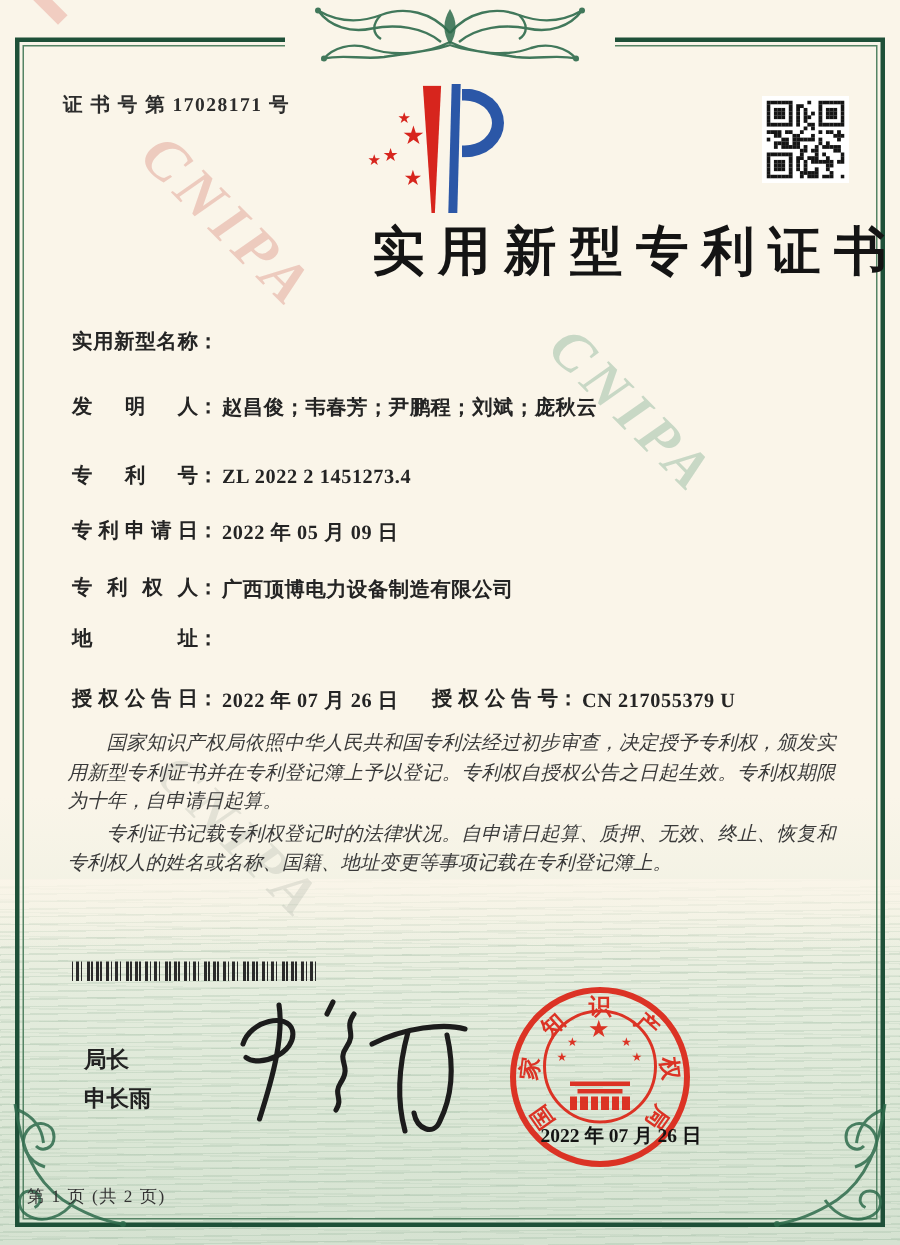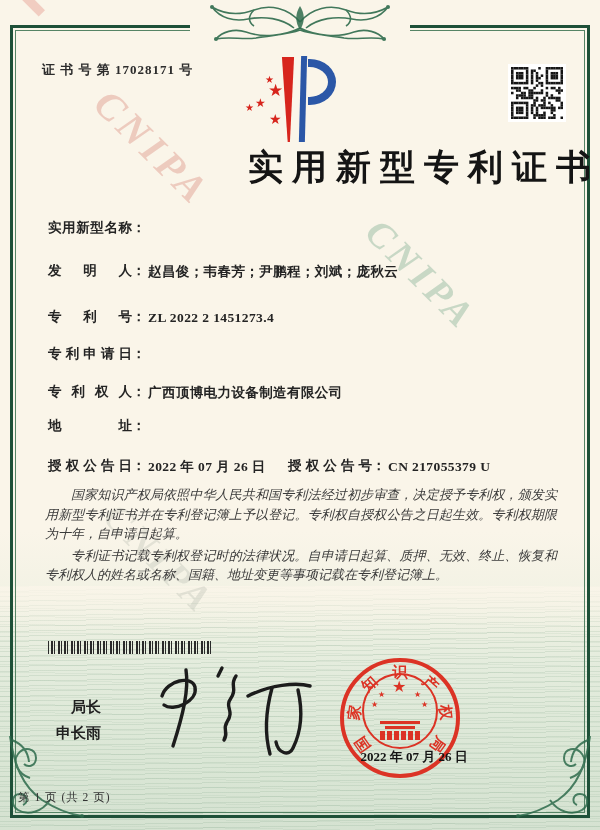--- a/index.html
+++ b/index.html
@@ -62,21 +62,21 @@
   .r6{top:457px}
   .r7{top:457px;left:288px;}
   
   .bodytext{position:absolute;left:45px;top:485px;width:512px;
       font-size:13px;line-height:19.5px;font-style:italic;color:#3a3a3a;text-align:justify;}
   .bodytext p{margin:0 0 2px 0;text-indent:2em;}
   
   .barcode{position:absolute;left:48px;top:641px;width:164px;height:13px;
       background:repeating-linear-gradient(90deg,#2a2a2a 0 1px,transparent 1px 3px,#2a2a2a 3px 5px,transparent 5px 6px,#2a2a2a 6px 7px,transparent 7px 10px,#2a2a2a 10px 12px,transparent 12px 13px);}
   .officer{position:absolute;left:56px;top:694px;font-family:"Liberation Sans","DejaVu Sans",sans-serif;
-      font-size:15px;font-weight:700;color:#222;line-height:26px;text-align:right;}
+      font-size:15px;font-weight:700;color:#222;line-height:26px;}
   .sig{position:absolute;left:148px;top:660px;width:178px;height:102px;z-index:5;}
   
   .seal{position:absolute;left:340px;top:658px;width:120px;height:120px;z-index:3;opacity:.95;}
   .seal-ring{position:absolute;inset:0;border:4px solid #dc2a1c;border-radius:50%;box-sizing:border-box;}
   .schar{position:absolute;left:50%;top:50%;width:16px;height:16px;margin:-8px;
       font-size:15px;font-weight:700;color:#dc2a1c;text-align:center;line-height:16px;}
   .emblem{position:absolute;inset:0;color:#dc2a1c;}
   .e-ring{position:absolute;left:22px;top:15px;width:76px;height:76px;border:2.5px solid #dc2a1c;
       border-radius:50%;box-sizing:border-box;}
   .estar{position:absolute;line-height:1;color:#dc2a1c;}
@@ -395,20 +395,21 @@
     <span class="fvalue">赵昌俊；韦春芳；尹鹏程；刘斌；庞秋云</span>
   </div>
   <div class="frow r2">
     <span class="flabel">专利号</span>
       <span class="fcolon">：</span>
     <span class="fvalue">ZL 2022 2 1451273.4</span>
   </div>
   <div class="frow r3">
     <span class="flabel">专利申请日</span>
       <span class="fcolon">：</span>
+    <span class="fvalue">2022 年 05 月 09 日</span>
   </div>
   <div class="frow r4">
     <span class="flabel">专利权人</span>
       <span class="fcolon">：</span>
     <span class="fvalue">广西顶博电力设备制造有限公司</span>
   </div>
   <div class="frow r5">
     <span class="flabel">地址</span>
       <span class="fcolon">：</span>
   </div>

